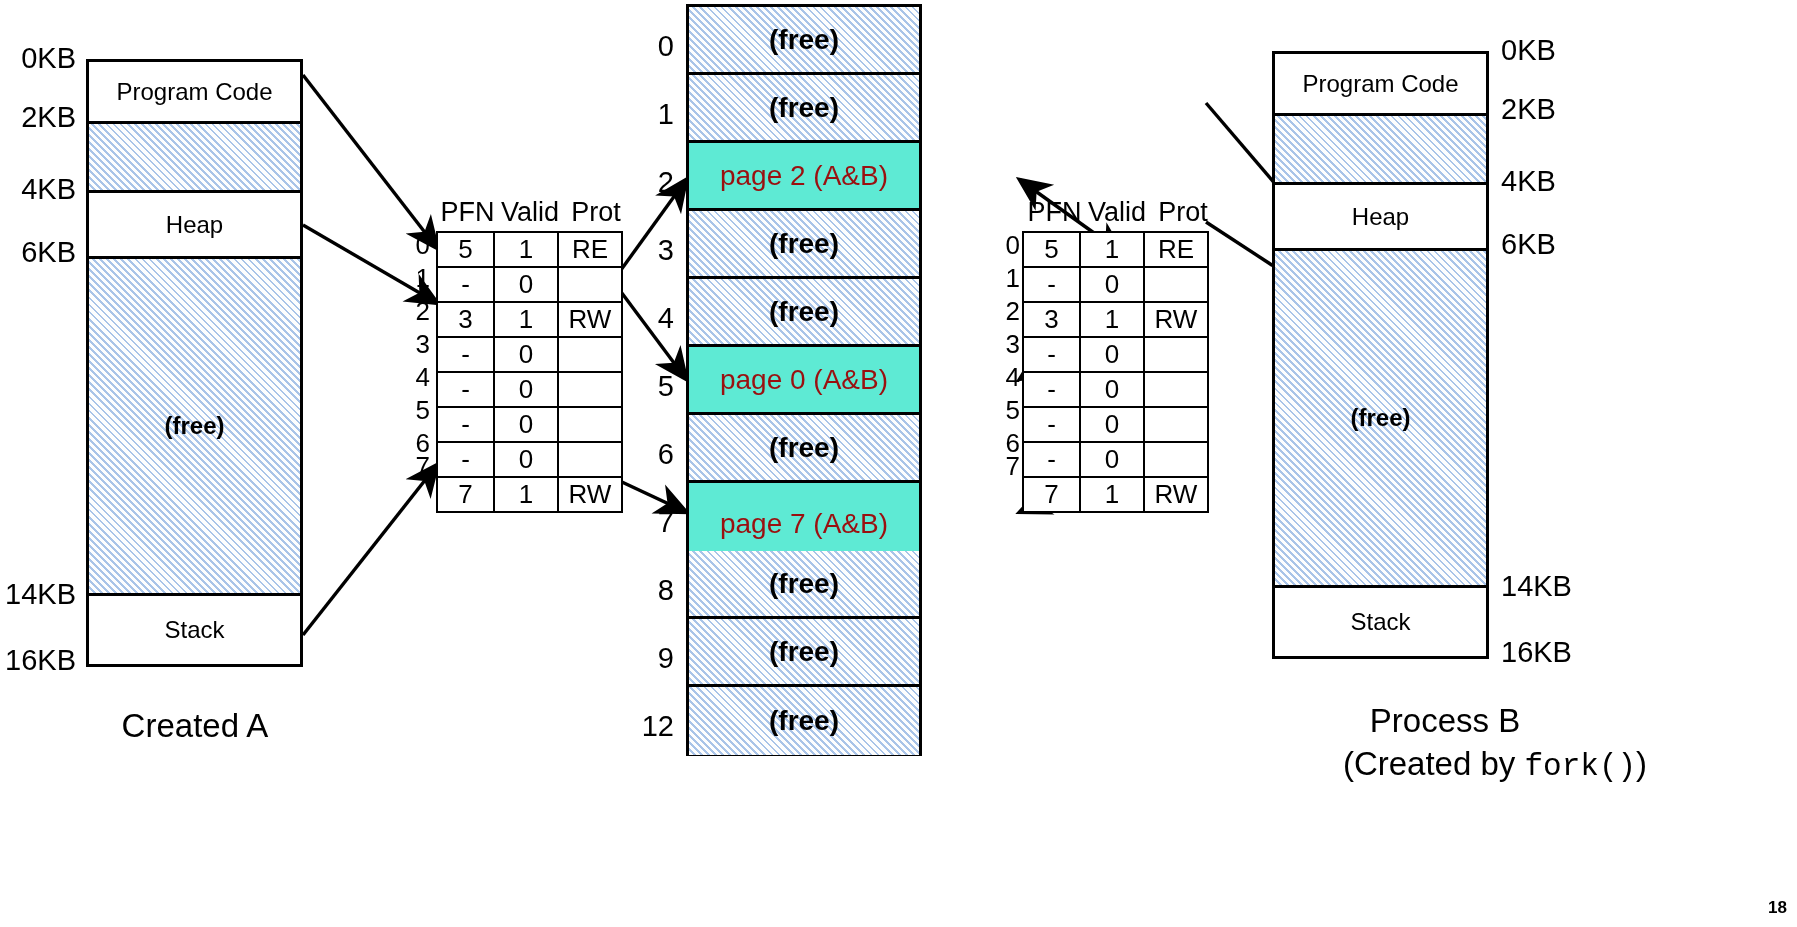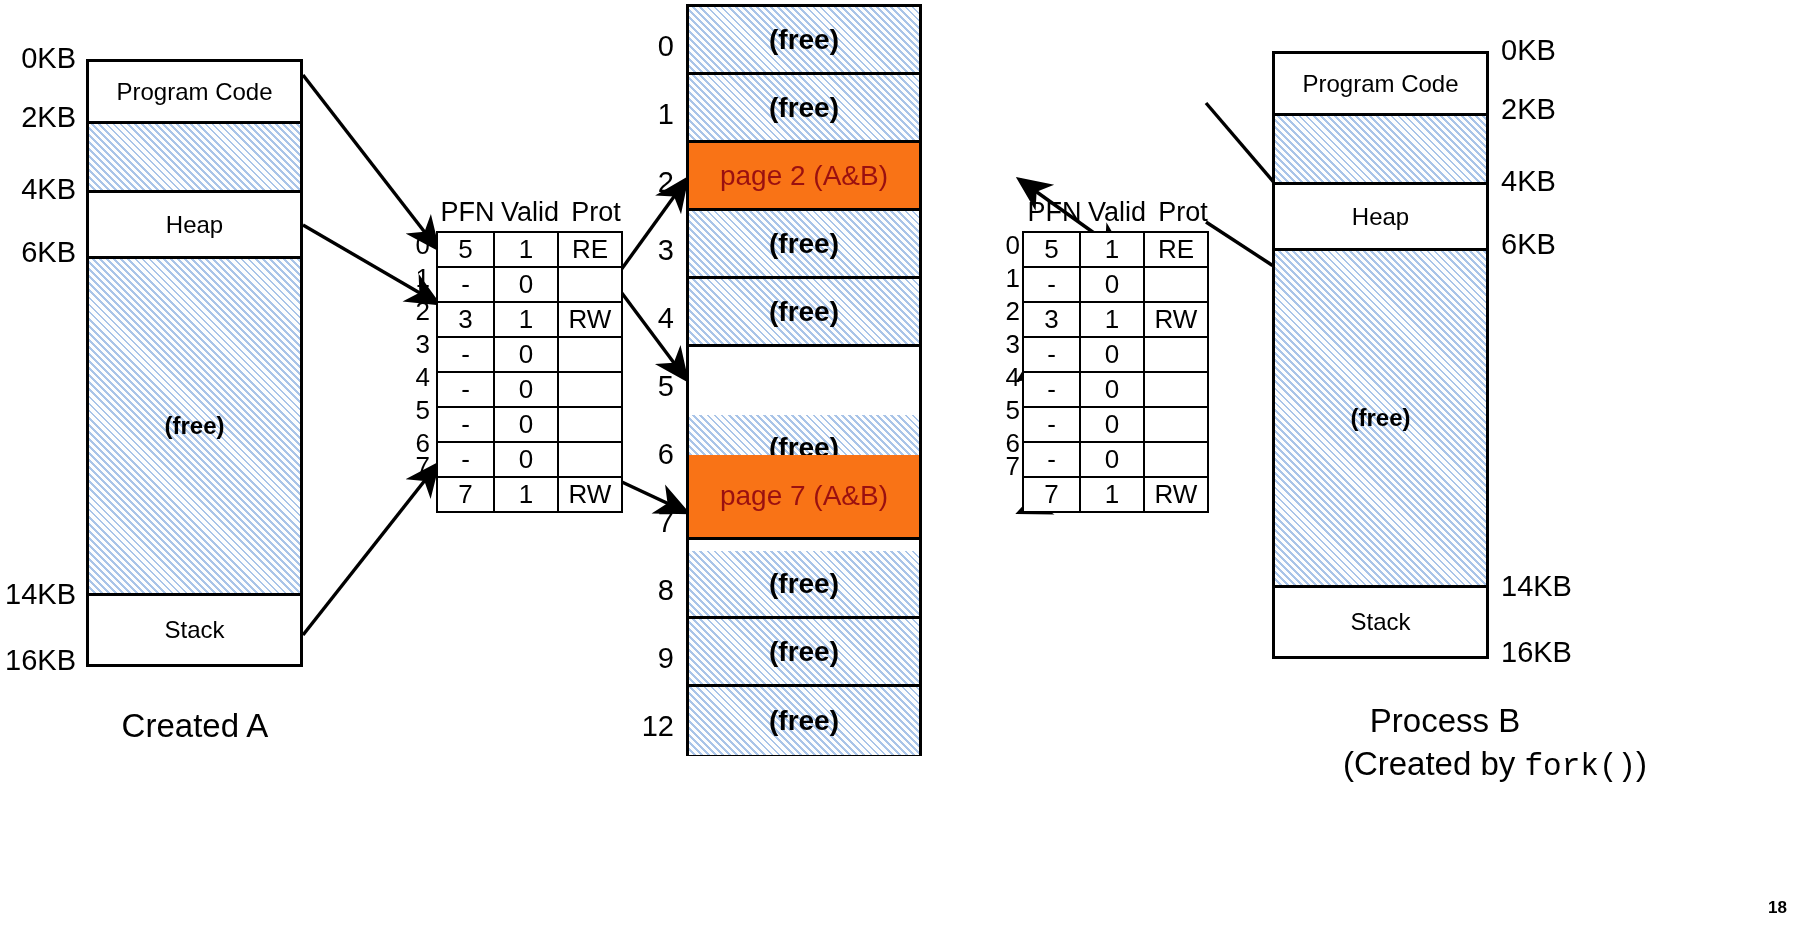--- a/index.html
+++ b/index.html
@@ -114,21 +114,21 @@
   .pm-row {
     position: absolute;
     left: 0; right: 0;
     box-sizing: border-box;
     display: flex;
     align-items: center;
     justify-content: center;
     font-size: 28px;
   }
   .pm-row.used {
-    background: #f97316;
+    background: #5eead4;
     color: #9a1010;
   }
   .pm-idx {
     position: absolute;
     font-size: 29px;
     text-align: right;
     width: 34px;
   }
 
   
@@ -293,24 +293,27 @@
       </div>
     <div class="pm-row used seg-line-bot" style="top:136px; height:68px;">
       <span>page 2 (A&amp;B)</span>
       </div>
     <div class="pm-row hatch seg-line-bot" style="top:204px; height:68px;">
       <span>(free)</span>
       </div>
     <div class="pm-row hatch seg-line-bot" style="top:272px; height:68px;">
       <span>(free)</span>
       </div>
+    <div class="pm-row used seg-line-bot" style="top:340px; height:68px;">
+      <span>page 0 (A&amp;B)</span>
+      </div>
     <div class="pm-row hatch seg-line-bot" style="top:408px; height:68px;">
       <span>(free)</span>
       </div>
-    <div class="pm-row used seg-line-bot" style="top:448px; height:85px;">
+    <div class="pm-row used seg-line-bot" style="top:476px; height:85px;">
       <span>page 7 (A&amp;B)</span>
       </div>
     <div class="pm-row hatch seg-line-bot" style="top:544px; height:68px;">
       <span>(free)</span>
       </div>
     <div class="pm-row hatch seg-line-bot" style="top:612px; height:68px;">
       <span>(free)</span>
       </div>
     <div class="pm-row hatch" style="top:680px; height:68px;">
       <span>(free)</span>

